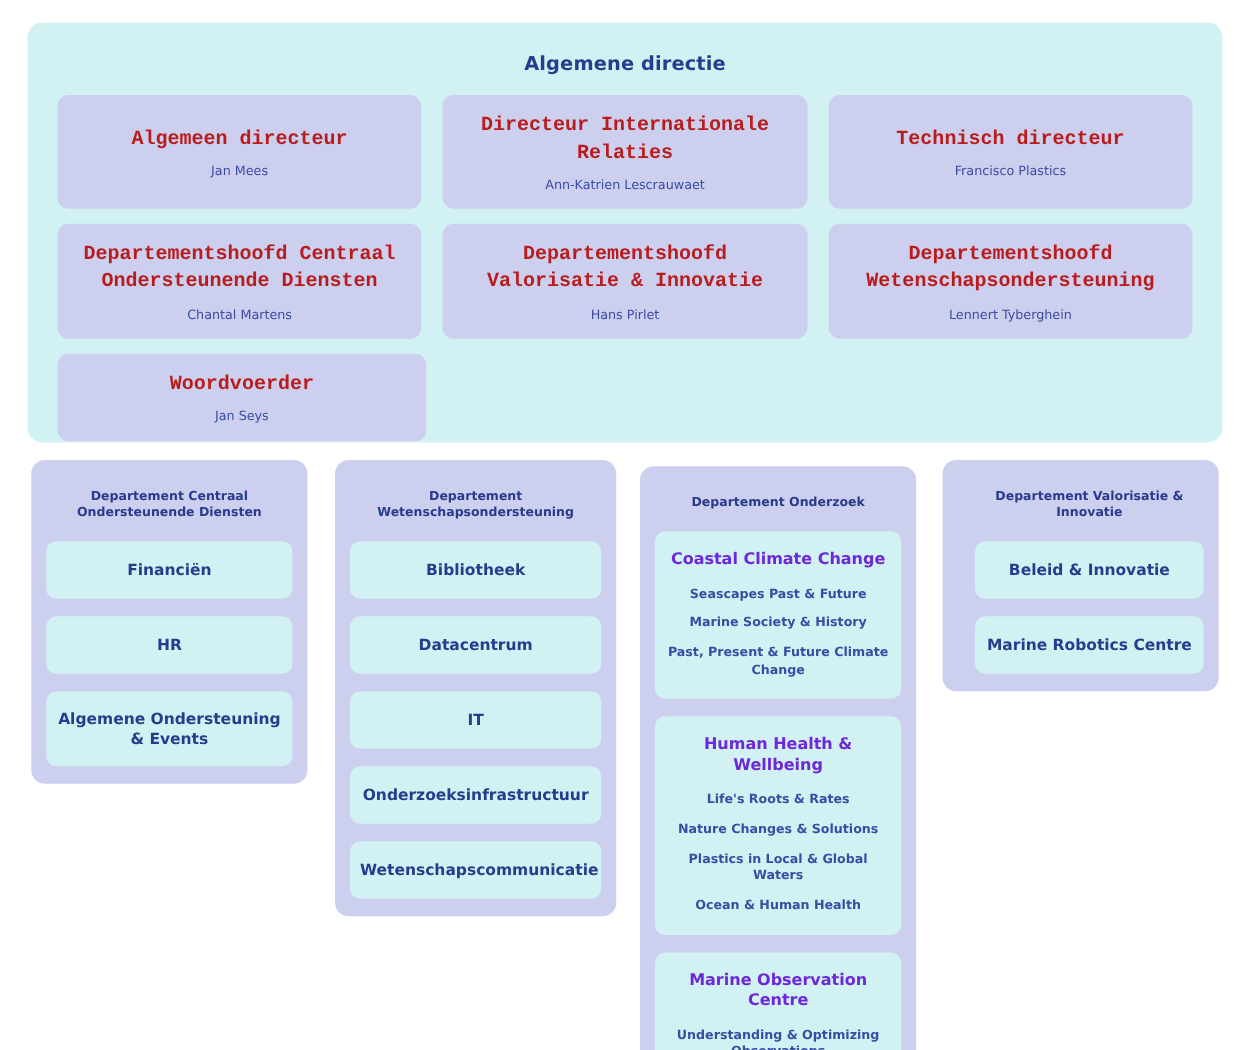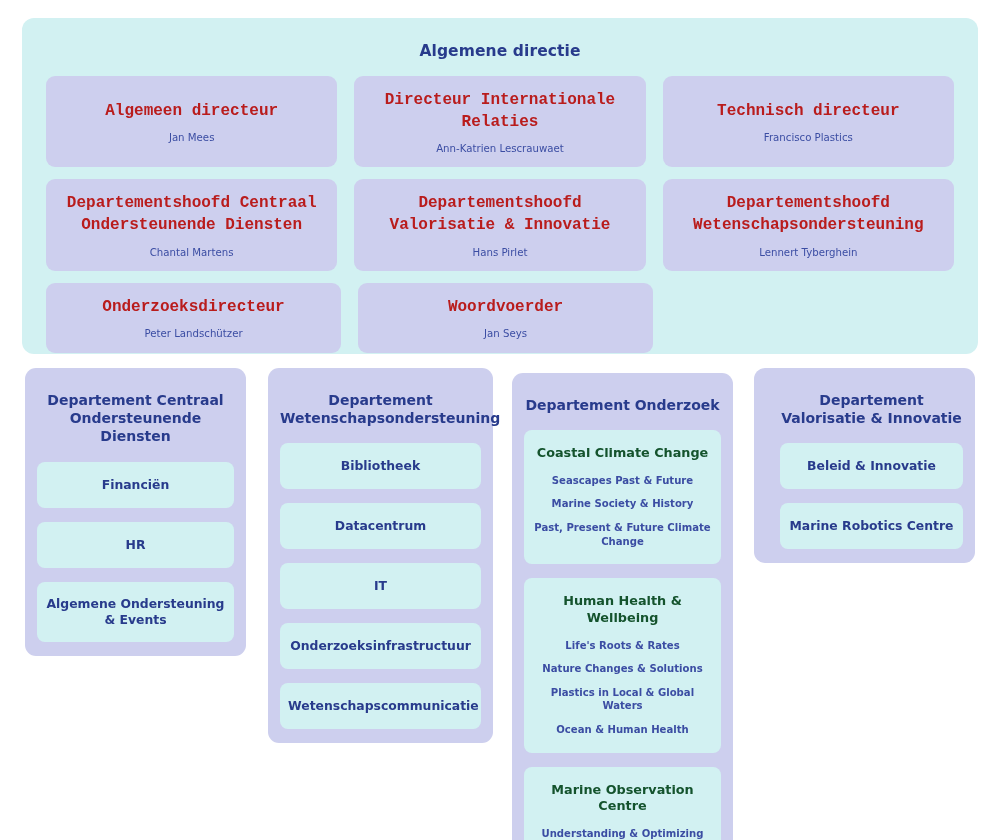--- a/index.html
+++ b/index.html
@@ -96,21 +96,21 @@
     padding: 14px 12px 14px 12px;
   }
 
   .dept-col.c0 { left: 25px;  top: 368px; width: 221px; }
   .dept-col.c1 { left: 268px; top: 368px; width: 225px; }
   .dept-col.c2 { left: 512px; top: 373px; width: 221px; }
   .dept-col.c3 { left: 754px; top: 368px; width: 221px; padding-left: 26px; }
 
   .dept-title {
     text-align: center;
-    font-size: 14px;
+    font-size: 10px;
     font-weight: bold;
     color: #283b8c;
     line-height: 1.3;
     margin-top: 9px;
     margin-bottom: 16px;
   }
 
   .unit {
     background: #d2f1f2;
     border-radius: 8px;
@@ -139,21 +139,21 @@
     text-align: center;
     margin-bottom: 14px;
     padding: 15px 6px 14px 6px;
   }
 
   .group:last-child { margin-bottom: 0; }
 
   .group-name {
     font-size: 12.8px;
     font-weight: bold;
-    color: #14532d;
+    color: #6d28d9;
     line-height: 1.3;
     margin-bottom: 12px;
   }
 
   .group-sub {
     font-size: 10.1px;
     font-weight: bold;
     color: #3b4da3;
     line-height: 1.35;
     margin-bottom: 10px;
@@ -193,24 +193,20 @@
         <div class="mgmt-role">Departementshoofd Valorisatie &amp; Innovatie</div>
         <div class="mgmt-person">Hans Pirlet</div>
       </div>
       <div class="mgmt-card h2">
         <div class="mgmt-role">Departementshoofd Wetenschapsondersteuning</div>
         <div class="mgmt-person">Lennert Tyberghein</div>
       </div>
     </div>
 
     <div class="mgmt-row">
-      <div class="mgmt-card h3">
-        <div class="mgmt-role">Onderzoeksdirecteur</div>
-        <div class="mgmt-person">Peter Landschützer</div>
-      </div>
       <div class="mgmt-card h3">
         <div class="mgmt-role">Woordvoerder</div>
         <div class="mgmt-person">Jan Seys</div>
       </div>
     </div>
   </div>
 
   <div class="columns">
 
     <div class="dept-col c0">

